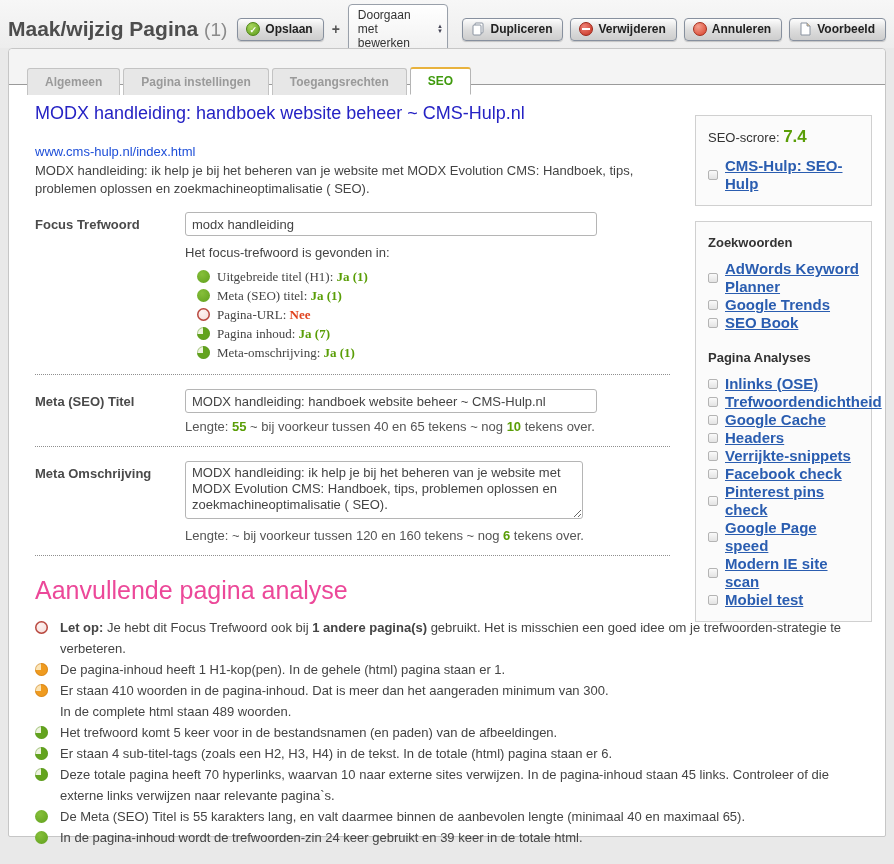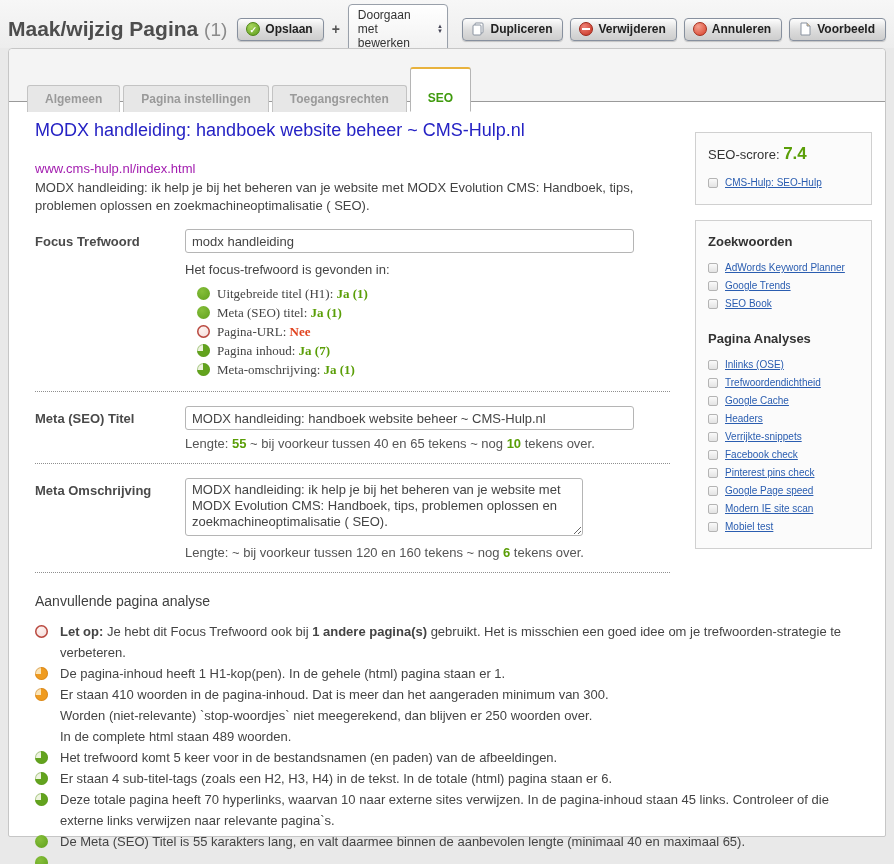--- a/index.html
+++ b/index.html
@@ -75,38 +75,38 @@
     display:flex; align-items:flex-end;
   }
   .tab {
     display:inline-block; padding:6px 17px 6px 17px; margin-right:3px;
     background:#e7e7e7; border:1px solid #c3c3c3; border-bottom:none;
     border-radius:3px 3px 0 0; font-size:12px; font-weight:bold; color:#9a9a9a;
     position:relative; top:11px; cursor:pointer;
   }
   .tab.active {
     background:#fff; color:#3f9a0d; border-color:#b5b5b5;
-    border-top:2px solid #e8b23d; padding-top:22px;
+    border-top:2px solid #e8b23d; padding-top:5px;
     border-bottom:1px solid #fff;
   }
 
   .content { position:relative; padding:13px 16px 0 26px; }
   .main-col { width:632px; }
 
   
   .serp-title { font-size:18px; color:#2522c4; margin:5px 0 2px; font-weight:normal; }
-  .serp-url { font-size:13px; color:#a21caf; margin-bottom:3px;margin-top:20px; }
+  .serp-url { font-size:13px; color:#1d4ed8; margin-bottom:3px;margin-top:20px; }
   .serp-desc { font-size:13px; color:#444; line-height:18px; width:600px; }
 
   
   .frow { display:flex; margin-top:14px; }
   .flabel { width:150px; font-weight:bold; color:#4a4a4a; font-size:13px; padding-top:5px; }
   .ffield { flex:1; }
   .txt {
-    width:449px; height:24px; border:1px solid #b5b5b5; border-radius:3px;
+    width:412px; height:24px; border:1px solid #b5b5b5; border-radius:3px;
     padding:3px 6px; font-size:13px; color:#444;
     font-family:"Liberation Sans", sans-serif;
   }
   textarea.txt { width:398px; height:58px; resize:vertical; line-height:16px; }
   .found-label { margin:9px 0 7px; color:#444; }
   .checklist { list-style:none; margin-left:12px;font-family:Liberation Serif, serif; }
   .checklist li { display:flex; align-items:center; gap:7px; line-height:19px; }
   .hint { color:#555; margin-top:6px; }
   .g { color:#5a9e07; font-weight:bold; }
   .r { color:#e0431f; font-weight:bold; }
@@ -116,39 +116,39 @@
   .dot { width:13px; height:13px; border-radius:50%; flex:0 0 13px; display:inline-block; }
   .dot-green { background:radial-gradient(circle at 38% 32%, #86bf3a, #60a01d); }
   .dot-half  { background:conic-gradient(#63a31e 0 270deg, #eef3e0 270deg 360deg);
                box-shadow:inset 0 0 0 1px rgba(90,150,30,.45); }
   .dot-orange{ background:conic-gradient(#ef9b20 0 270deg, #fbe5b8 270deg 360deg);
                box-shadow:inset 0 0 0 1px rgba(200,120,20,.5); }
   .dot-red   { background:radial-gradient(circle at 38% 32%, #fdf2f0, #f3d8d4);
                box-shadow:inset 0 0 0 1.5px #b8473e; }
 
   
-  .analysis-h { font-size:14px; color:#404040; font-weight:normal; margin:20px 0 12px; }
+  .analysis-h { font-size:25px; color:#ec4899; font-weight:normal; margin:20px 0 12px; }
   .alist { list-style:none; }
   .alist li { position:relative; padding-left:25px; line-height:21px; color:#444; }
   .alist li .dot { position:absolute; left:0; top:4px; }
   .alist .extra { line-height:21px; }
   .alist b { color:#444; }
 
   
   .sidebar { position:absolute; top:30px; right:13px; width:177px; }
   .sbox {
     background:#fbfbfb; border:1px solid #d0d0d0;
     padding:11px 12px 12px; margin-bottom:15px;
   }
   .score-line { font-size:13px; color:#333; margin-bottom:10px; }
   .score-val { font-size:17px; font-weight:bold; color:#5a9e07; }
   .sb-h { font-size:13px; font-weight:bold; color:#333; margin:2px 0 10px; }
   .sb-h2 { margin-top:18px; }
   .slink { display:flex; align-items:center; gap:7px; line-height:18px; }
-  .slink a { color:#2a5db0; font-size:10px; text-decoration:underline; }
+  .slink a { color:#2a5db0; font-size:15px; text-decoration:underline;font-weight:bold; }
   .mini-doc {
     width:10px; height:10px; flex:0 0 10px;
     background:linear-gradient(#fafafa,#e3e3e3); border:1px solid #b4b4b4; border-radius:2px;
   }
 </style>
 </head>
 <body>
 
 <div class="topbar">
   <div class="page-title">
@@ -275,41 +275,41 @@
         <span class="dot dot-red"></span>
         <b>Let op:</b><span> Je hebt dit Focus Trefwoord ook bij </span><b>1 andere pagina(s)</b><span> gebruikt. Het is misschien een goed idee om je trefwoorden-strategie te verbeteren.</span>
       </li>
       <li>
         <span class="dot dot-orange"></span>
         <span>De pagina-inhoud heeft 1 H1-kop(pen). In de gehele (html) pagina staan er 1.</span>
       </li>
       <li>
         <span class="dot dot-orange"></span>
         <span>Er staan 410 woorden in de pagina-inhoud. Dat is meer dan het aangeraden minimum van 300.</span>
-        <div class="extra">Worden (niet-relevante) `stop-woordjes` niet meegerekend, dan blijven er 250 woorden over.</div>
         <div class="extra">In de complete html staan 489 woorden.</div>
       </li>
       <li>
         <span class="dot dot-half"></span>
         <span>Het trefwoord komt 5 keer voor in de bestandsnamen (en paden) van de afbeeldingen.</span>
       </li>
       <li>
         <span class="dot dot-half"></span>
         <span>Er staan 4 sub-titel-tags (zoals een H2, H3, H4) in de tekst. In de totale (html) pagina staan er 6.</span>
       </li>
       <li>
         <span class="dot dot-half"></span>
         <span>Deze totale pagina heeft 70 hyperlinks, waarvan 10 naar externe sites verwijzen. In de pagina-inhoud staan 45 links. Controleer of die externe links verwijzen naar relevante pagina`s.</span>
       </li>
       <li>
         <span class="dot dot-green"></span>
         <span>De Meta (SEO) Titel is 55 karakters lang, en valt daarmee binnen de aanbevolen lengte (minimaal 40 en maximaal 65).</span>
       </li>
       <li>
         <span class="dot dot-green"></span>
+        <span>In de pagina-inhoud wordt de trefwoorden-zin 24 keer gebruikt en 39 keer in de totale html.</span>
       </li>
 
     </ul>
 
     <div class="sidebar">
       <div class="sbox">
         <div class="score-line">
           <span>SEO-scrore: </span>
           <span class="score-val">7.4</span>
         </div>

